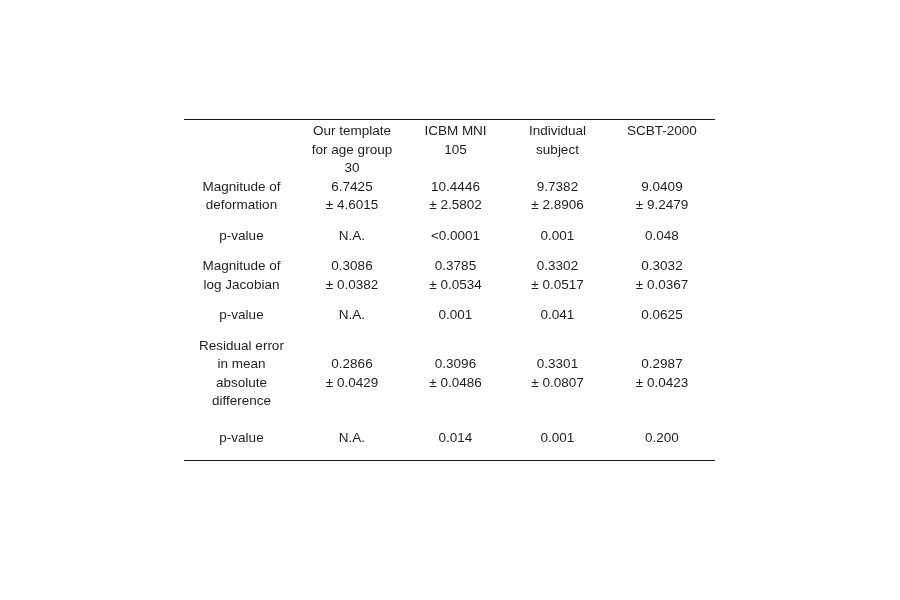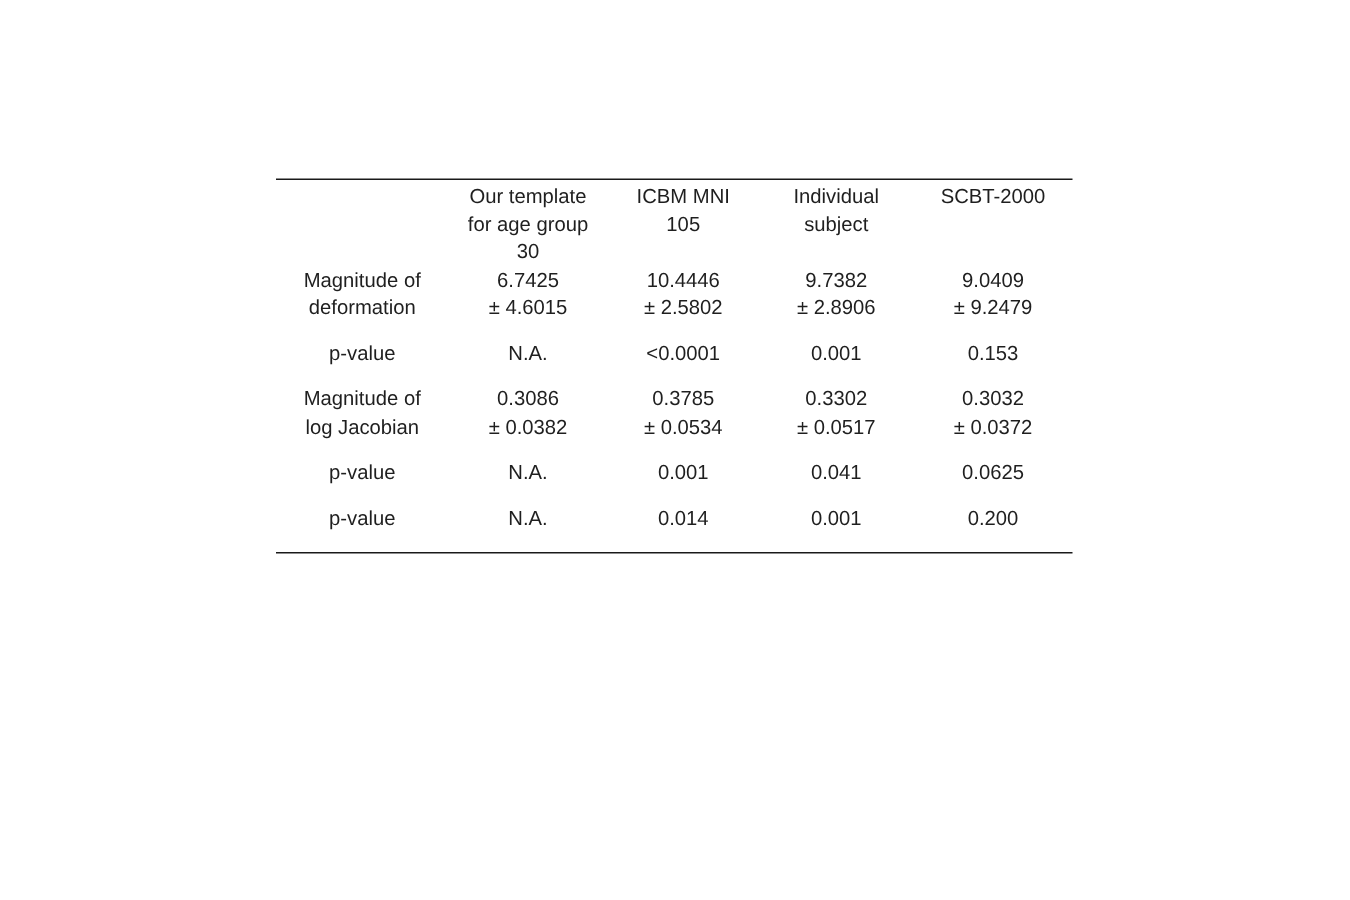--- a/index.html
+++ b/index.html
@@ -93,40 +93,54 @@
           <td>9.7382
 ± 2.8906</td>
           <td>9.0409
 ± 9.2479</td>
         </tr>
         <tr>
           <td>p-value</td>
           <td>N.A.</td>
           <td>&lt;0.0001</td>
           <td>0.001</td>
-          <td>0.153</td>
+          <td>0.048</td>
         </tr>
         <tr>
           <td>Magnitude of
 log Jacobian</td>
           <td>0.3086
 ± 0.0382</td>
           <td>0.3785
 ± 0.0534</td>
           <td>0.3302
 ± 0.0517</td>
           <td>0.3032
-± 0.0372</td>
+± 0.0367</td>
         </tr>
         <tr>
           <td>p-value</td>
           <td>N.A.</td>
           <td>0.001</td>
           <td>0.041</td>
           <td>0.0625</td>
+        </tr>
+        <tr class="tall">
+          <td>Residual error
+in mean
+absolute
+difference</td>
+          <td>0.2866
+± 0.0429</td>
+          <td>0.3096
+± 0.0486</td>
+          <td>0.3301
+± 0.0807</td>
+          <td>0.2987
+± 0.0423</td>
         </tr>
         <tr>
           <td>p-value</td>
           <td>N.A.</td>
           <td>0.014</td>
           <td>0.001</td>
           <td>0.200</td>
         </tr>
       </tbody>
     </table>

